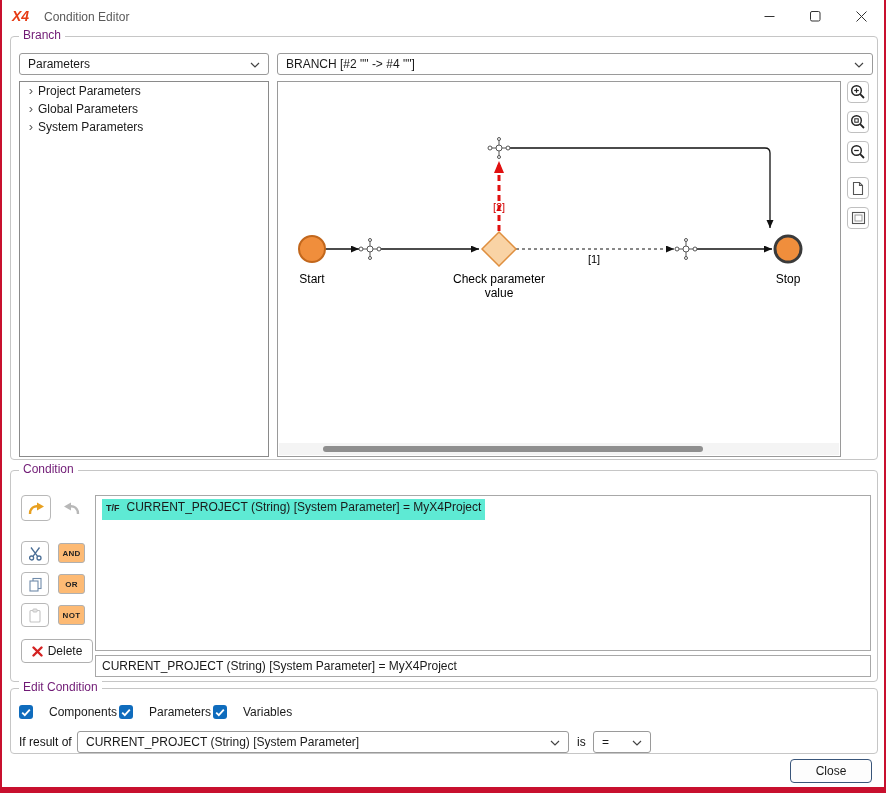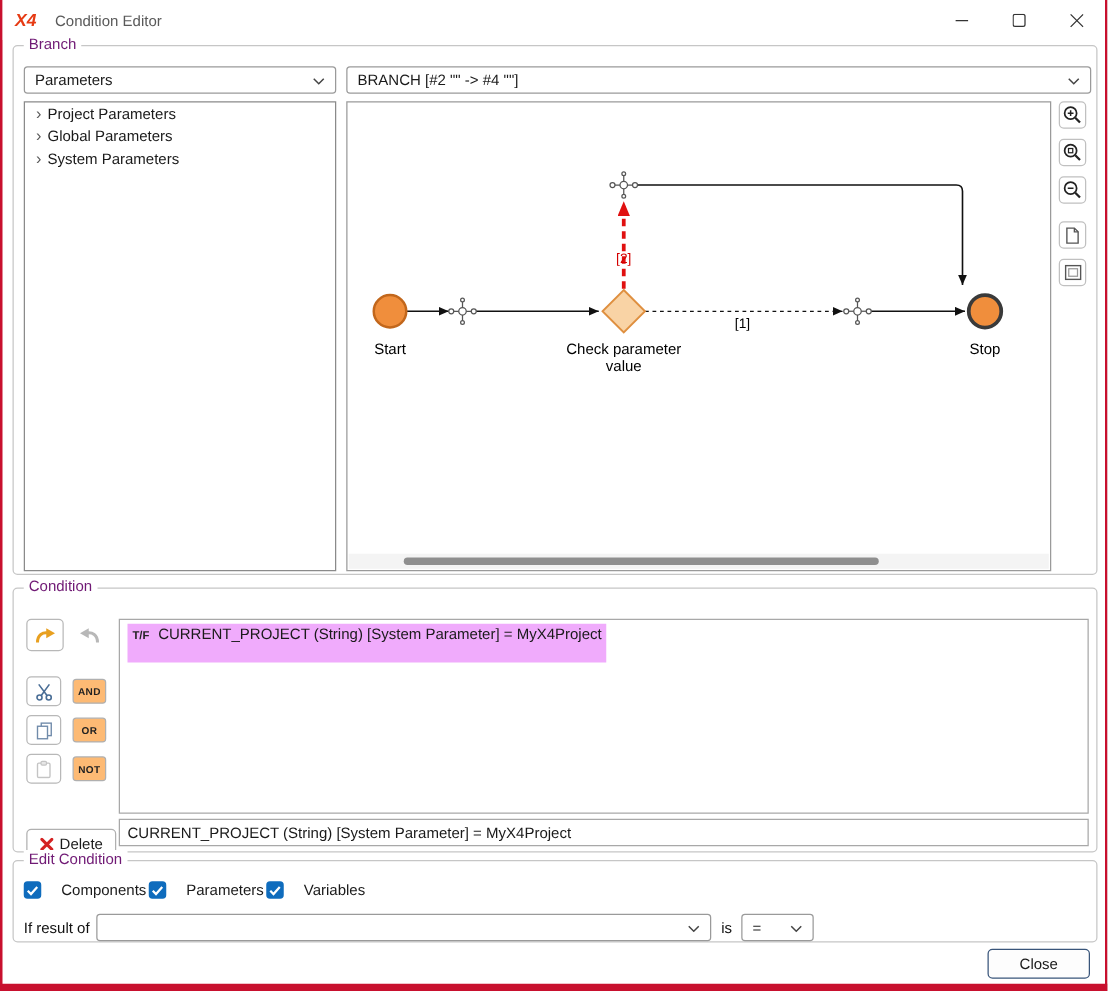--- a/index.html
+++ b/index.html
@@ -45,21 +45,21 @@
   .ztool{ position:absolute; width:22px; height:22px; border:1px solid #c0c0c0; border-radius:4px; background:#fff; display:flex; align-items:center; justify-content:center; }
 
   
   .icon-btn{ position:absolute; border:1px solid #b8b8b8; border-radius:4px; background:#fff; display:flex; align-items:center; justify-content:center; }
   .icon-btn.flat{ border-color:transparent; }
   .mini-btn{ position:absolute; border:1px solid #b0b0b0; border-radius:3px; background:#fdba74; font-size:8px; font-weight:bold; letter-spacing:.3px; display:flex; align-items:center; justify-content:center; color:#222; }
   .del-btn{ position:absolute; border:1px solid #b0b0b0; border-radius:4px; background:#fff; display:flex; align-items:center; justify-content:center; gap:5px; font-size:12px; }
 
   .cond-list{ position:absolute; background:#fff; border:1px solid #a8a8a8; padding:3px 6px; overflow:hidden; }
   .cond-row{ white-space:nowrap; }
-  .row-sel{ display:inline-block; background:#f0abfc; padding:1px 4px 16px 4px; }
+  .row-sel{ display:inline-block; background:#5eead4; padding:1px 4px 6px 4px; }
   .tfbadge{ font-size:9px; font-weight:600; margin-right:7px; color:#222; }
   .expr{ position:absolute; background:#fff; border:1px solid #a8a8a8; height:22px; display:flex; align-items:center; padding:0 6px; white-space:nowrap; overflow:hidden; }
 
   
   .cb-wrap{ position:absolute; display:flex; align-items:center; gap:16px; }
   .checkbox{ width:14px; height:14px; border-radius:3px; background:#0f6cbd; display:flex; align-items:center; justify-content:center; }
   .field-label{ position:absolute; line-height:22px; font-size:12px; color:#111; }
 
   .close-btn{ position:absolute; width:82px; height:24px; background:#fdfdfd; border:1px solid #39557a; border-radius:4px; font-size:12px; display:flex; align-items:center; justify-content:center; }
 
@@ -286,21 +286,21 @@
     <div class="icon-btn" style="left:10px; top:132px; width:28px; height:24px;">
       <span>
           <svg width="14" height="15" viewBox="0 0 14 15">
             <rect x="2" y="2.5" width="10" height="11.5" rx="1" fill="#fff" stroke="#c4c4c4" stroke-width="1.1"></rect>
             <rect x="4.8" y="1" width="4.4" height="3" rx="1" fill="#e6e6e6" stroke="#c4c4c4" stroke-width="1"></rect>
           </svg>
         </span>
     </div>
     <div class="mini-btn" style="left:47px; top:134px; width:27px; height:20px;">NOT</div>
 
-    <div class="del-btn" style="left:10px; top:192px; width:72px; height:24px;">
+    <div class="del-btn" style="left:10px; top:168px; width:72px; height:24px;">
       <span>
           <svg width="11" height="11" viewBox="0 0 11 11">
             <path d="M1.5 1.5 L9.5 9.5 M9.5 1.5 L1.5 9.5" stroke="#d42222" stroke-width="2.4" stroke-linecap="round"></path>
           </svg>
         </span>
       <span>Delete</span>
     </div>
 
     <div class="cond-list" style="left:84px; top:24px; width:776px; height:156px;">
       <div class="cond-row">
@@ -337,20 +337,21 @@
           <svg width="10" height="9" viewBox="0 0 10 9">
             <path d="M1.2 4.6 L3.8 7.2 L8.8 1.6" fill="none" stroke="#fff" stroke-width="1.8"></path>
           </svg>
         </span>
       <span>Variables</span>
     </div>
 
     <span class="field-label" style="left:8px; top:42px;">If result of</span>
 
     <div class="combo" style="left:66px; top:42px; width:492px;">
+      <span>CURRENT_PROJECT (String) [System Parameter]</span>
       <span class="chev">
           <svg width="10" height="6">
             <path d="M1 1 L5 5 L9 1" fill="none" stroke="#444" stroke-width="1.2"></path>
           </svg>
         </span>
     </div>
 
     <span class="field-label" style="left:566px; top:42px;">is</span>
 
     <div class="combo" style="left:582px; top:42px; width:58px;">

